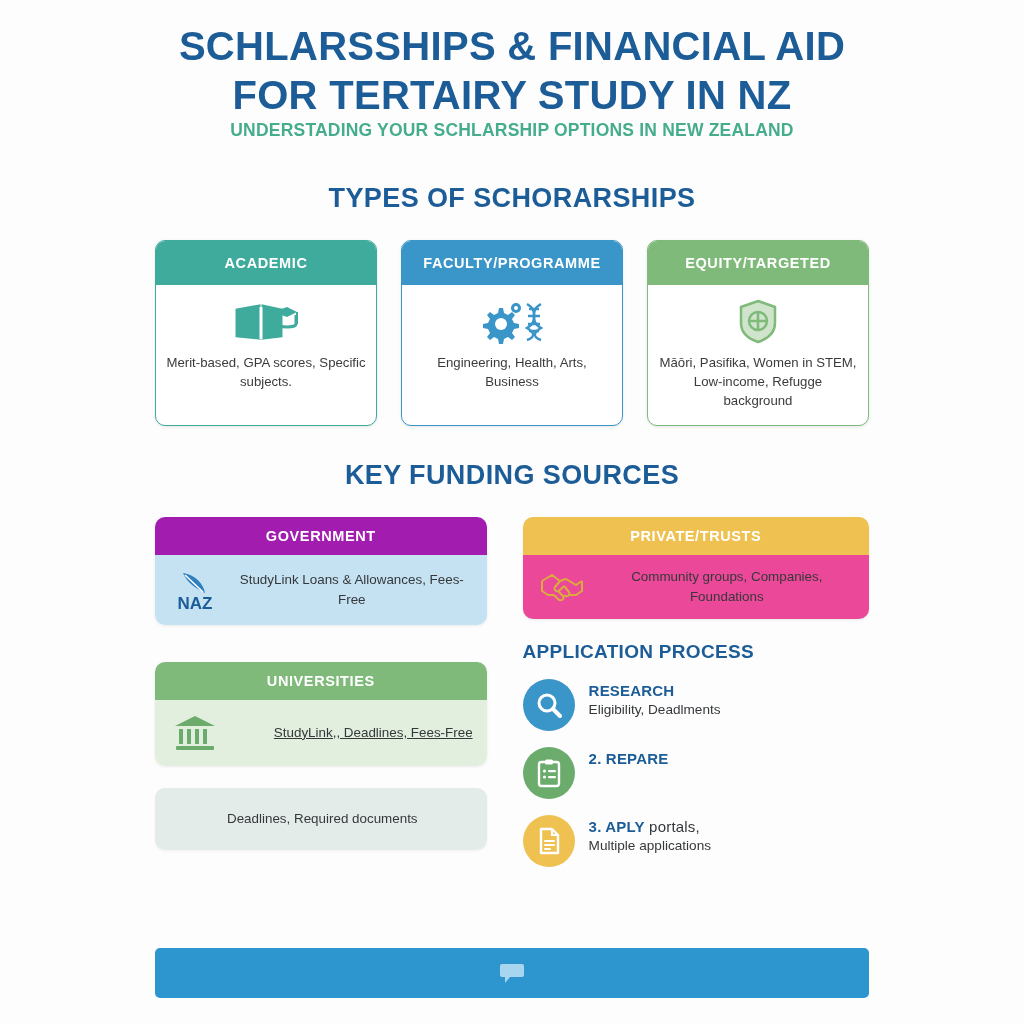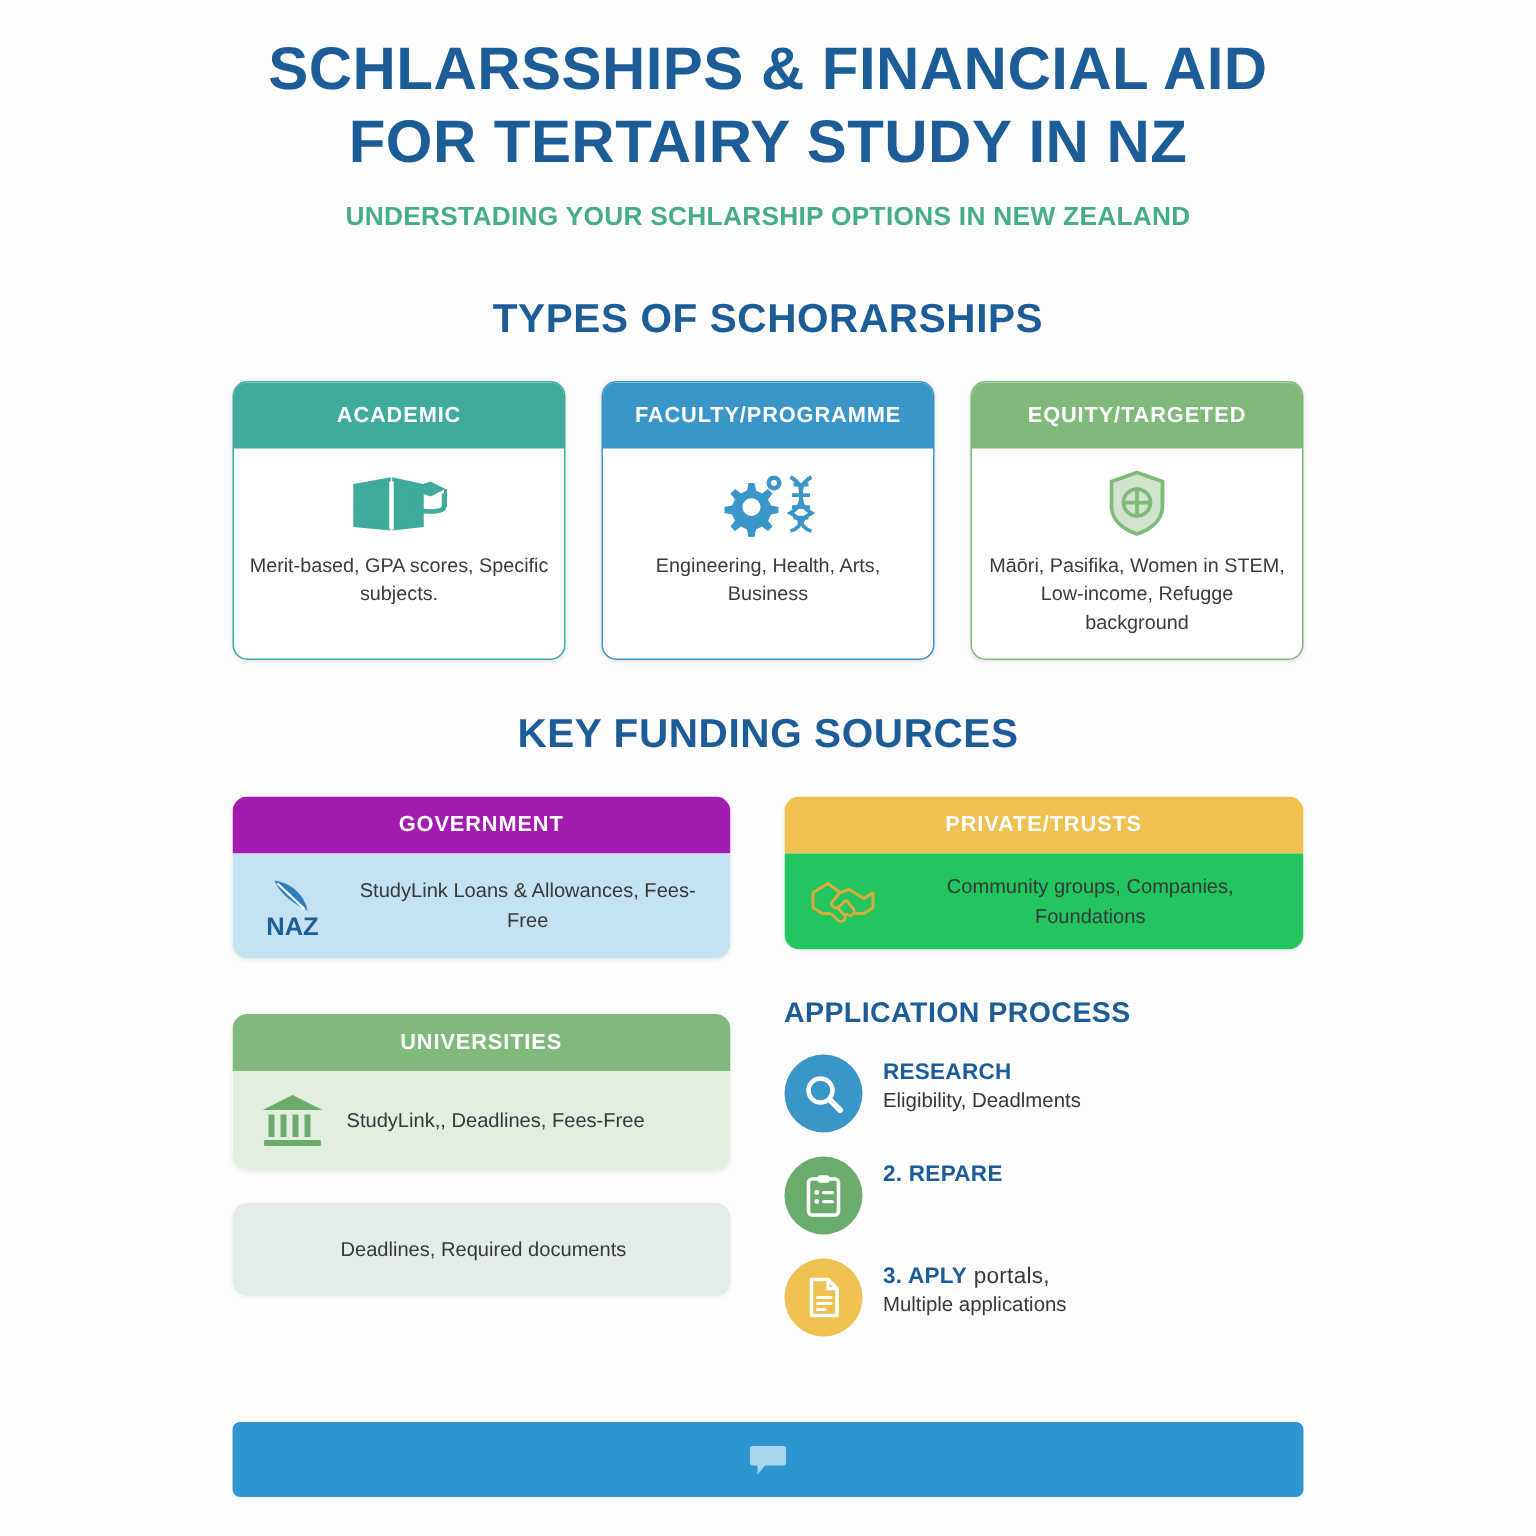--- a/index.html
+++ b/index.html
@@ -12,21 +12,21 @@
   .page { position: relative; width: 1024px; height: 1024px; padding: 0; }
 
   
   .title-block { padding-top: 22px; text-align: center; }
   .main-title {
     font-size: 40px; font-weight: bold; color: #1c5c97;
     letter-spacing: 0.3px; line-height: 1.22; text-transform: uppercase;
   }
   .main-title .line2 { display: block; }
   .subtitle {
-    margin-top: 14px; font-size: 17.5px; font-weight: bold;
+    font-size: 17.5px; font-weight: bold;
     color: #46ad8c; letter-spacing: 0.2px; text-transform: uppercase;
   }
 
   
   .section-heading {
     text-align: center; font-size: 27px; font-weight: bold;
     color: #1c5c97; letter-spacing: 0.4px; text-transform: uppercase;
   }
   #types-heading { margin-top: 42px; }
   #funding-heading { margin-top: 34px; }
@@ -74,34 +74,34 @@
     color: #ffffff; font-size: 14.5px; font-weight: bold; letter-spacing: 0.6px;
     text-transform: uppercase;
   }
   .fund-body { display: flex; align-items: center; gap: 10px; padding: 12px 14px; }
   .fund-icon { width: 52px; flex: 0 0 52px; display: flex; align-items: center; justify-content: center; }
   .fund-desc { flex: 1; text-align: center; font-size: 13.4px; color: #35383a; line-height: 1.45; }
 
   .card-gov .fund-head { background: #a21caf; }
   .card-gov .fund-body { background: #c5e2f2; min-height: 62px; }
   .card-priv .fund-head { background: #eec151; }
-  .card-priv .fund-body { background: #22c55e; min-height: 62px; }
+  .card-priv .fund-body { background: #ec4899; min-height: 62px; }
   .card-uni .fund-head { background: #7fba7a; }
   .card-uni .fund-body { background: #e2efdf; min-height: 62px; }
-  .card-uni .fund-desc { text-align: left; }
+  .card-uni .fund-desc { text-align: right; text-decoration: underline; }
   .card-plain {
     background: #e4ecea; border-radius: 10px; padding: 16px 14px 16px 72px;
     margin-top: 22px; min-height: 62px; display: flex; align-items: center;
     box-shadow: 0 1px 3px rgba(0,0,0,0.05);
   }
   .card-plain .fund-desc { text-align: left; }
   .uni-wrap { margin-top: 37px; }
 
   
-  .app-process { margin-top: 32px; }
+  .app-process { margin-top: 22px; }
   .app-title {
     font-size: 19px; font-weight: bold; color: #1c5c97;
     letter-spacing: 0.3px; text-transform: uppercase;
   }
   .step { display: flex; align-items: flex-start; gap: 14px; margin-top: 16px; }
   .step-badge {
     width: 52px; height: 52px; flex: 0 0 52px; border-radius: 50%;
     display: flex; align-items: center; justify-content: center;
   }
   .badge-research { background: #3a95c8; }

